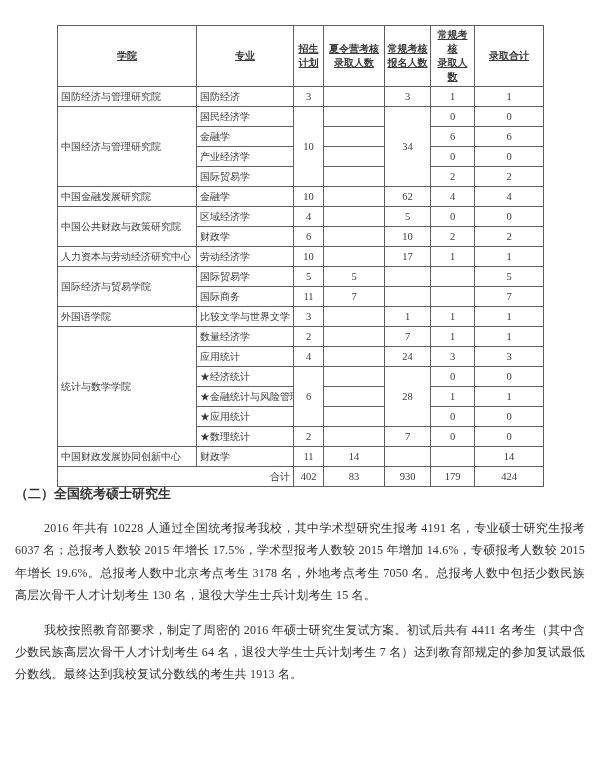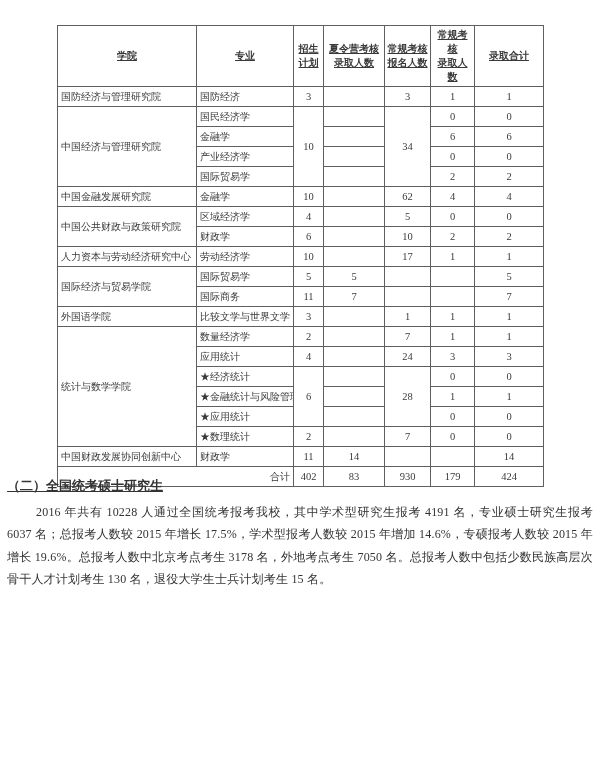--- a/index.html
+++ b/index.html
@@ -56,25 +56,24 @@
   
   .textblock {
     position: absolute;
     left: 3px; top: 470px;
     width: 594px;
   }
   .heading {
     font-weight: bold;
     font-size: 13px;
     line-height: 23px;
-    margin: 4px;
-    text-decoration: underline;
+    margin: 12px;
   }
   .textblock p {
-    margin: 4px;
+    margin: 12px;
     font-size: 12px;
     line-height: 22.4px;
     text-align: justify;
     text-indent: 29px;
     letter-spacing: 0.2px;
   }
 </style>
 </head>
 <body>
 
@@ -280,15 +279,16 @@
           <td class="num">179</td>
           <td class="num">424</td>
         </tr>
       </tbody>
     </table>
   </div>
 
   <div class="textblock">
     <div class="heading">（二）全国统考硕士研究生</div>
     <p>2016 年共有 10228 人通过全国统考报考我校，其中学术型研究生报考 4191 名，专业硕士研究生报考 6037 名；总报考人数较 2015 年增长 17.5%，学术型报考人数较 2015 年增加 14.6%，专硕报考人数较 2015 年增长 19.6%。总报考人数中北京考点考生 3178 名，外地考点考生 7050 名。总报考人数中包括少数民族高层次骨干人才计划考生 130 名，退役大学生士兵计划考生 15 名。</p>
+    <p>我校按照教育部要求，制定了周密的 2016 年硕士研究生复试方案。初试后共有 4411 名考生（其中含少数民族高层次骨干人才计划考生 64 名，退役大学生士兵计划考生 7 名）达到教育部规定的参加复试最低分数线。最终达到我校复试分数线的考生共 1913 名。</p>
   </div>
 
 </div>
 
 </body></html>

